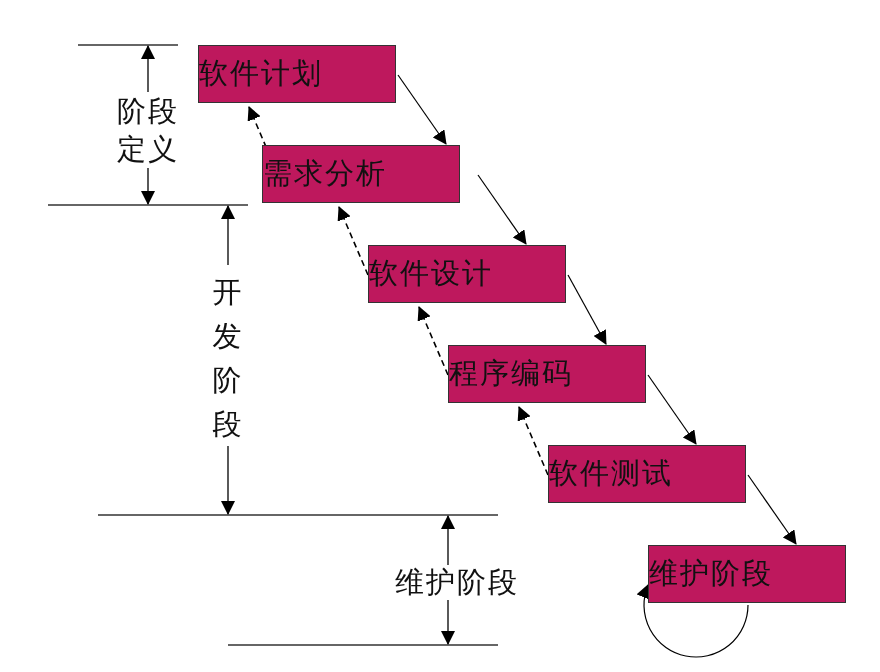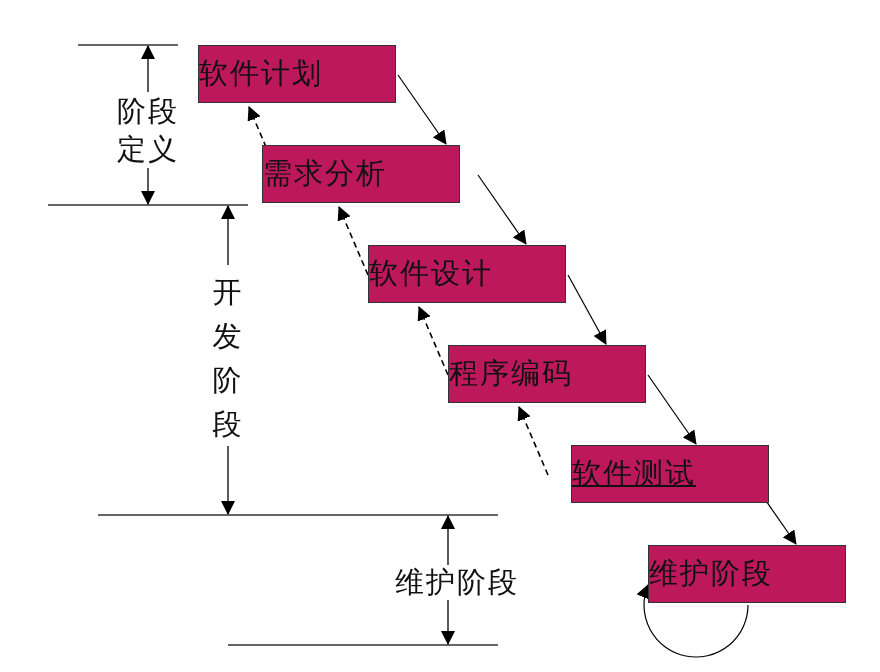--- a/index.html
+++ b/index.html
@@ -58,21 +58,21 @@
 </div>
 <div class="stage-box" style="left:262px; top:145px;">
   <span>需求分析</span>
 </div>
 <div class="stage-box" style="left:368px; top:245px;">
   <span>软件设计</span>
 </div>
 <div class="stage-box" style="left:448px; top:345px;">
   <span>程序编码</span>
 </div>
-<div class="stage-box" style="left:571px; top:445px;text-decoration:underline;">
+<div class="stage-box" style="left:548px; top:445px;">
   <span>软件测试</span>
 </div>
 <div class="stage-box" style="left:648px; top:545px;">
   <span>维护阶段</span>
 </div>
 
 <div class="phase-label" style="left:110px; top:92px; width:76px;">
   <div>阶段</div>
   <div>定义</div>
 </div>

